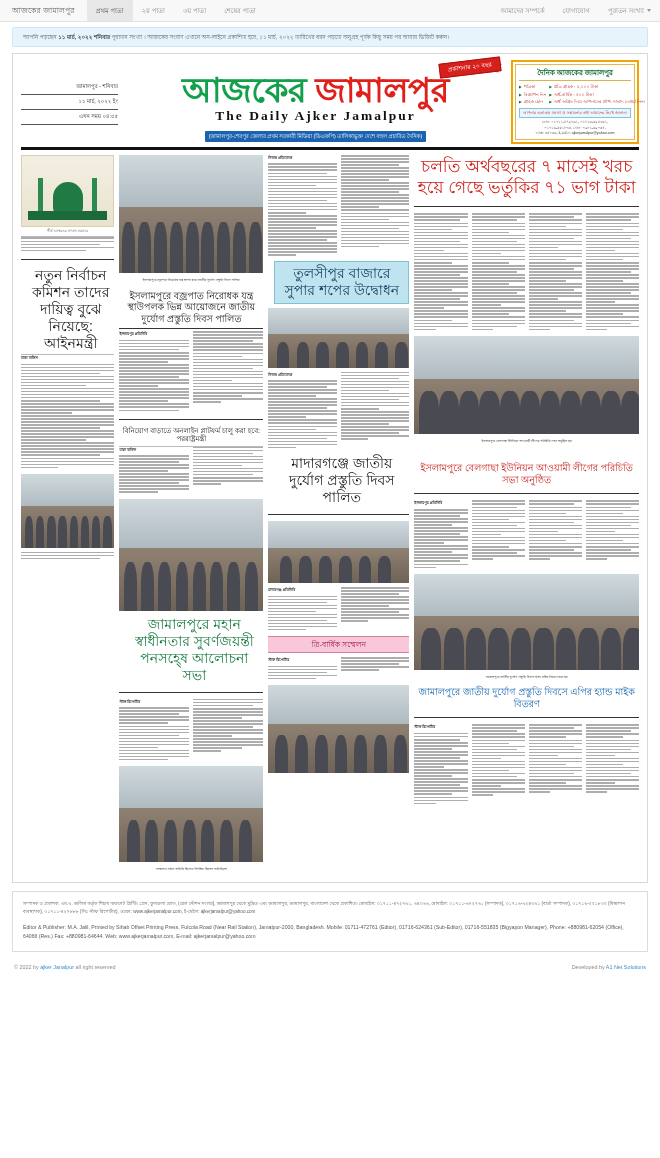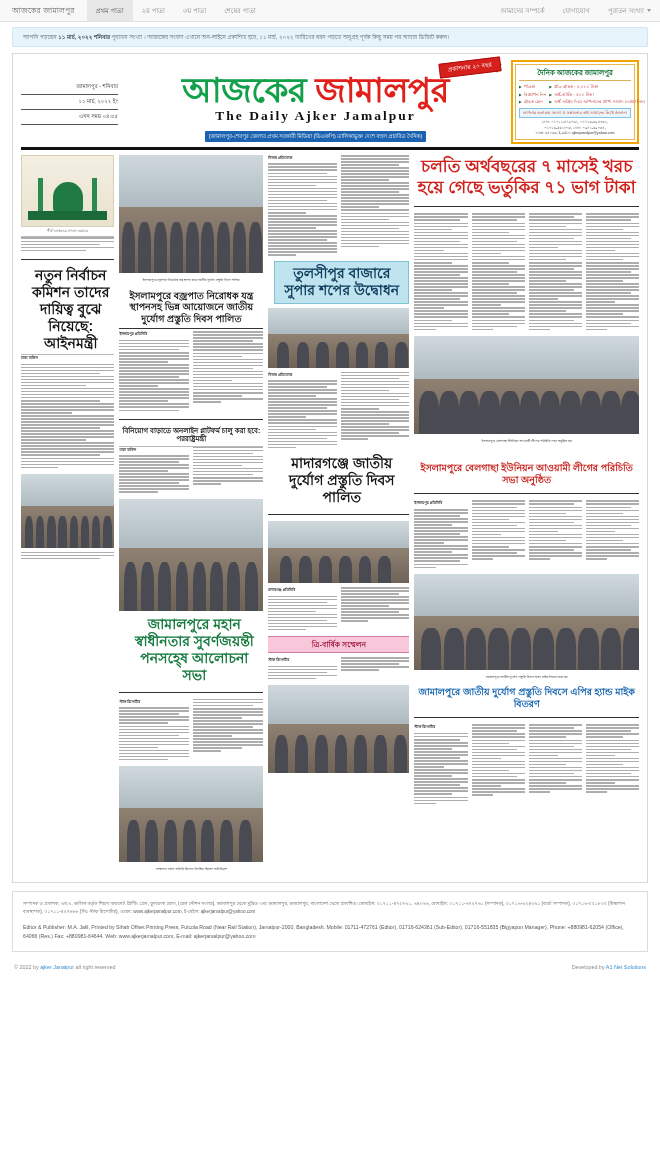--- a/index.html
+++ b/index.html
@@ -201,21 +201,21 @@
   }
   .col { display: flex; flex-direction: column; gap: 4px; }
   .col-a { width: 96px; }
   .col-b { width: 148px; }
   .col-c { width: 145px; }
   .col-d { width: 231px; }
 
   
   .hl {
     text-align: center;
-    font-weight: bold;
+    font-weight: normal;
     line-height: 1.22;
     padding: 1px 2px 2px;
   }
   .hl-xl { font-size: 17px; color: #d0211c; line-height: 1.25; }
   .hl-lg { font-size: 9.5px; }
   .hl-md { font-size: 14px; margin-left: 6px; }
   .hl-sm { font-size: 7px; }
   .hl-red { color: #c51f1a; margin-top: 12px; }
   .hl-green { color: #157a3e; }
   .hl-blue { color: #1463ad; }
@@ -525,21 +525,21 @@
               <i style="left:46%"></i>
               <i style="left:57%"></i>
           <i style="left:68%"></i>
               <i style="left:79%"></i>
               <i style="left:90%"></i>
         </div>
       </div>
       <div class="cap">ইসলামপুরে বজ্রপাত নিরোধক যন্ত্র স্থাপন করে জাতীয় দুর্যোগ প্রস্তুতি দিবস পালিত</div>
 
       <div>
-        <div class="hl hl-lg hl-dark">ইসলামপুরে বজ্রপাত নিরোধক যন্ত্র স্থাপনসহ ভিন্ন আয়োজনে জাতীয় দুর্যোগ প্রস্তুতি দিবস পালিত</div>
+        <div class="hl hl-lg hl-dark">ইসলামপুরে বজ্রপাত নিরোধক যন্ত্র স্থাউপলক ভিন্ন আয়োজনে জাতীয় দুর্যোগ প্রস্তুতি দিবস পালিত</div>
         <div class="rule"></div>
         <div class="cols2">
           <div class="txt">
             <div class="byline">ইসলামপুর প্রতিনিধি</div>
             <div class="ln"></div>
                 <div class="ln"></div>
                 <div class="ln"></div>
                 <div class="ln s85"></div>
             <div class="ln"></div>
                 <div class="ln"></div>

